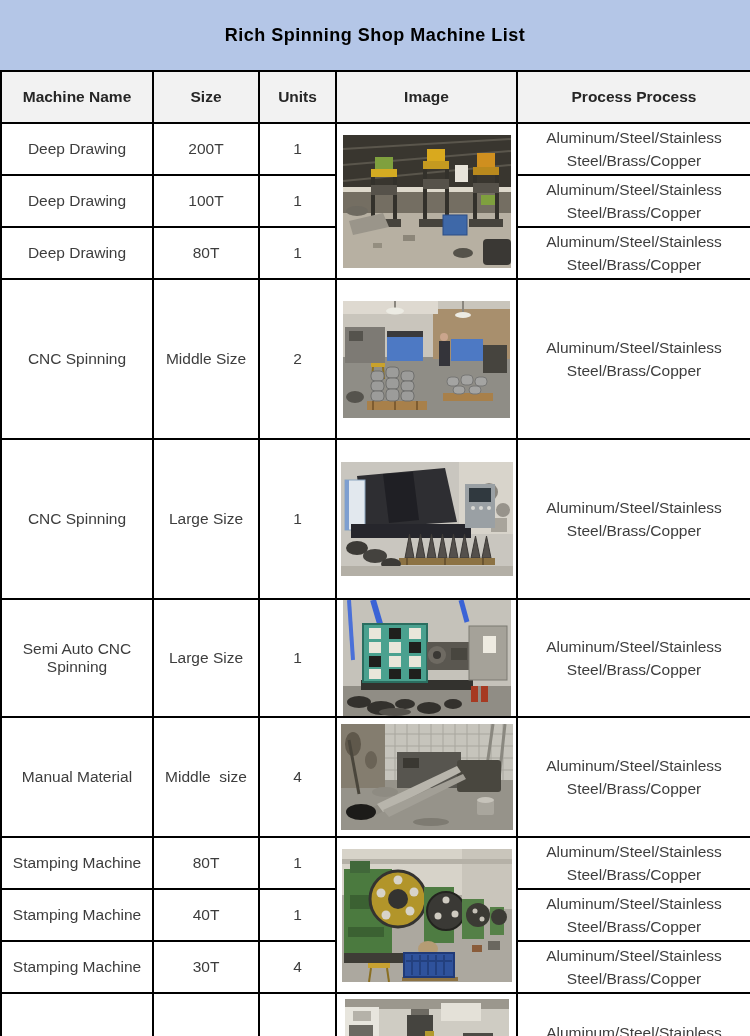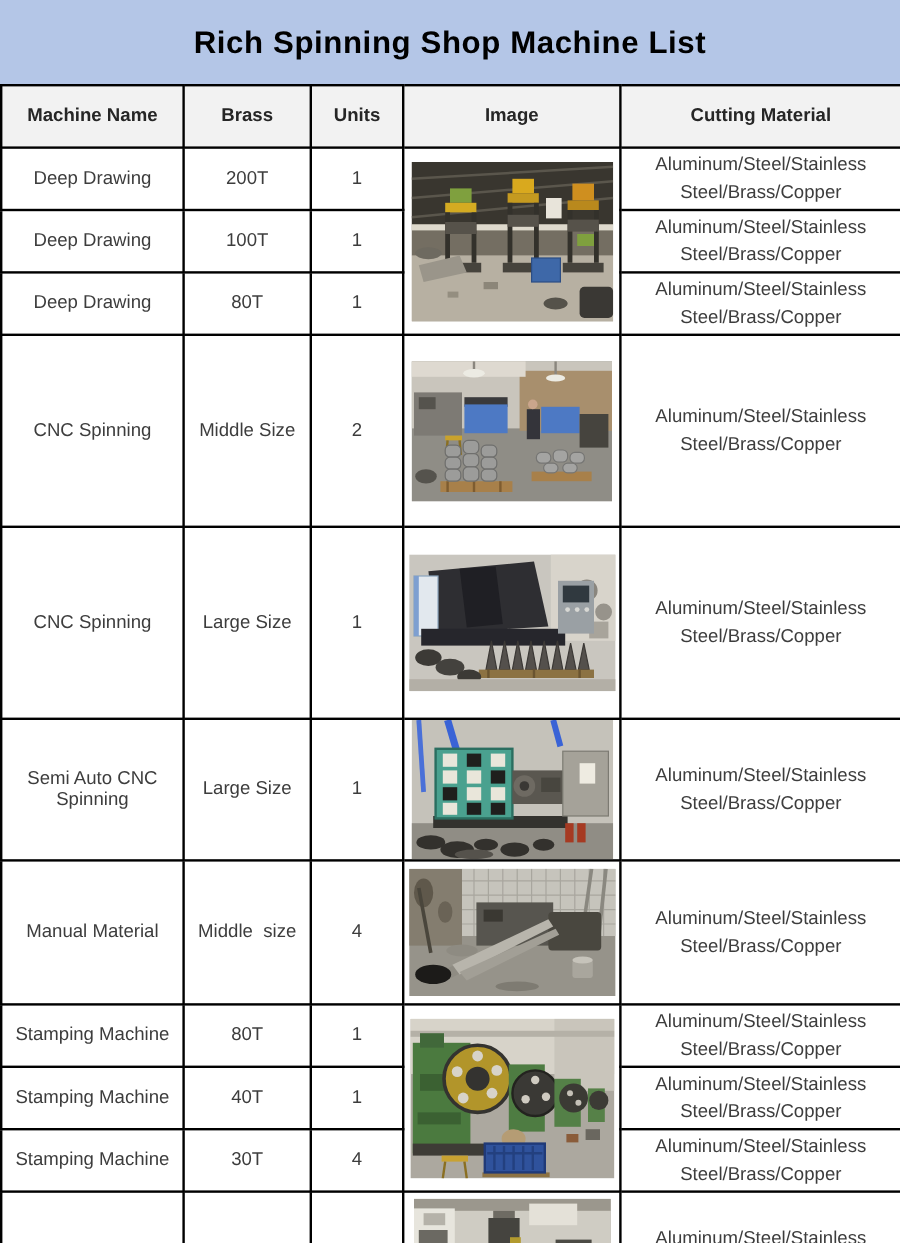--- a/index.html
+++ b/index.html
@@ -3,21 +3,21 @@
 <meta charset="utf-8">
 <style>
   * { box-sizing: border-box; }
   html, body { margin: 0; padding: 0; background: #ffffff; }
   body { width: 750px; font-family: "Liberation Sans", sans-serif; }
   .page { width: 750px; height: 1036px; background: #ffffff; }
 
   .title-bar {
     width: 750px; height: 70px; background: #b4c6e7;
     display: flex; align-items: center; justify-content: center;
-    font-size: 26px; font-weight: bold; color: #000000; letter-spacing: .5px;
+    font-size: 18px; font-weight: bold; color: #000000; letter-spacing: .5px;
   }
 
   table.machine-table {
     width: 750px; table-layout: fixed; border-collapse: collapse;
     background: #ffffff;
   }
   .machine-table th, .machine-table td {
     border: 2px solid #000000;
     text-align: center; vertical-align: middle;
     color: #3d3d3d; font-size: 15.5px;
@@ -51,24 +51,24 @@
     <colgroup>
       <col style="width:152px">
         <col style="width:106px">
         <col style="width:77px">
         <col style="width:181px">
         <col style="width:234px">
     </colgroup>
     <thead>
       <tr>
         <th>Machine Name</th>
-        <th>Brass</th>
+        <th>Size</th>
         <th>Units</th>
         <th>Image</th>
-        <th>Cutting Material</th>
+        <th>Process Process</th>
       </tr>
     </thead>
     <tbody>
 
       <tr class="h-sm">
         <td>Deep Drawing</td>
         <td class="size-cell">200T</td>
         <td>1</td>
         <td class="photo-cell" rowspan="3" aria-label="Factory floor with three hydraulic deep drawing presses with yellow and green tops, shared by the 200T, 100T and 80T rows">
           <svg width="168" height="133" viewBox="0 0 168 133">

